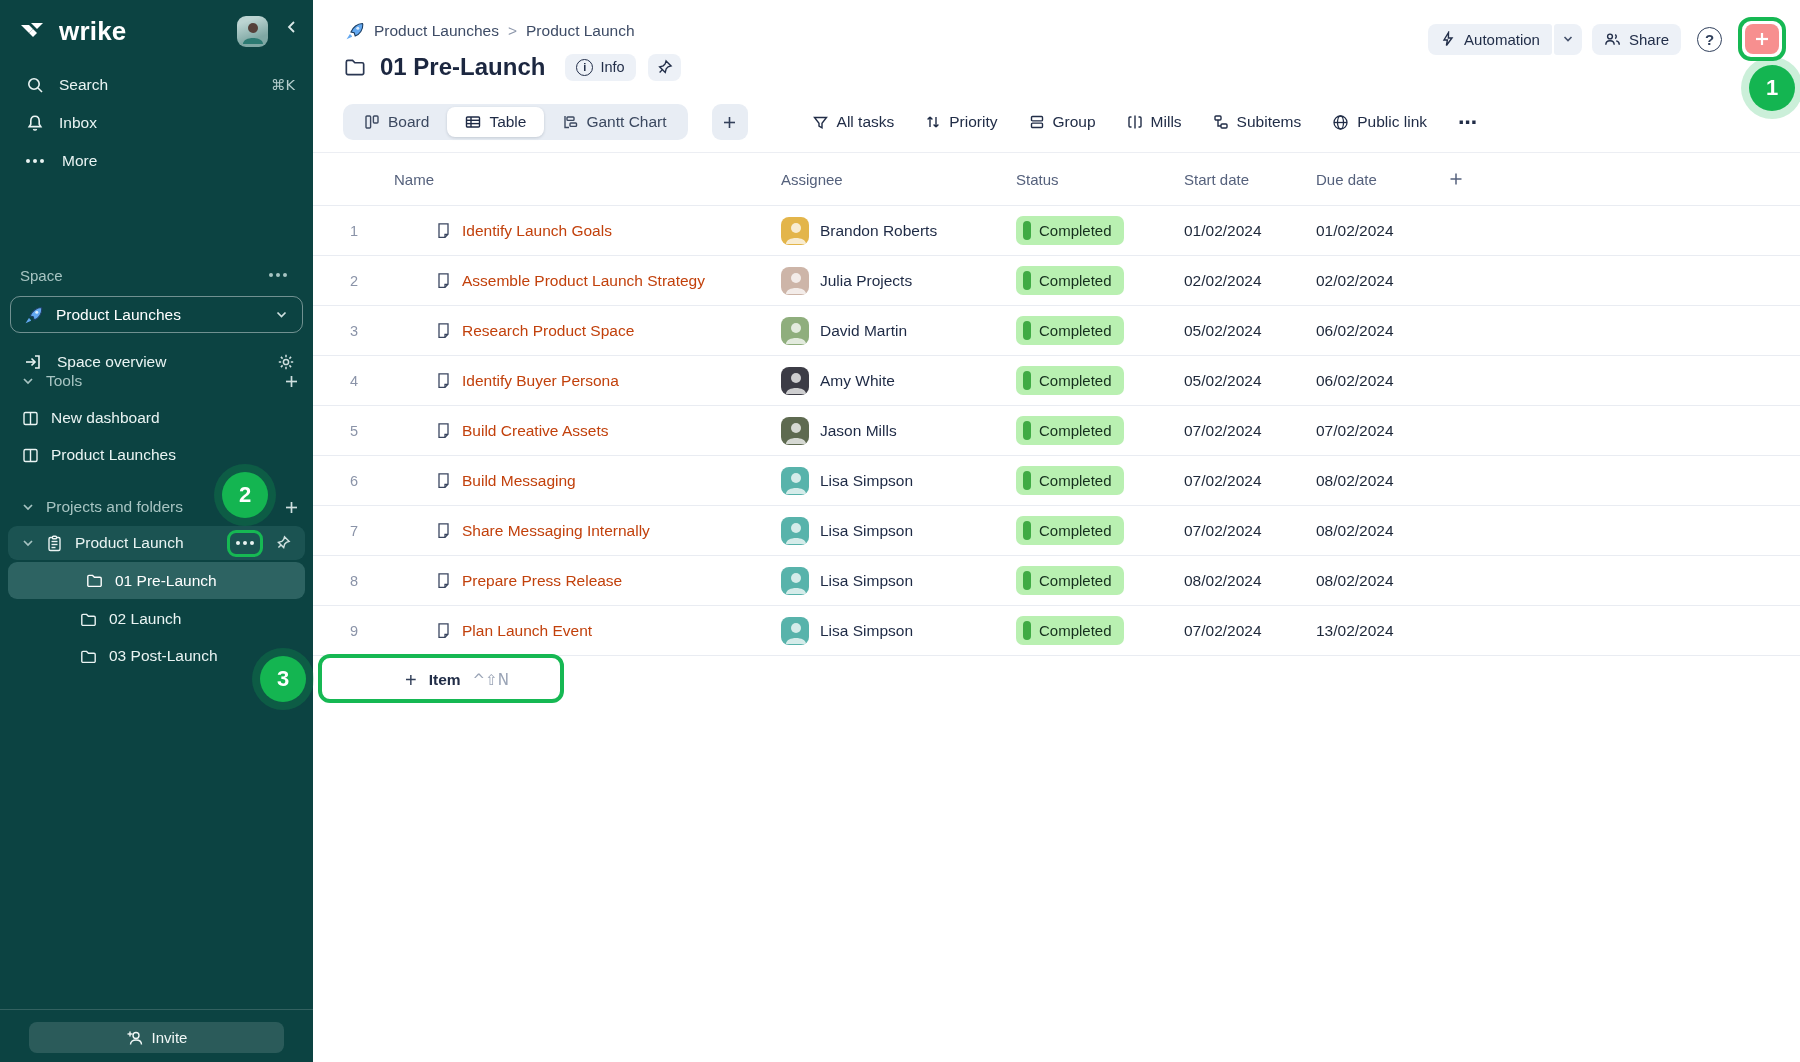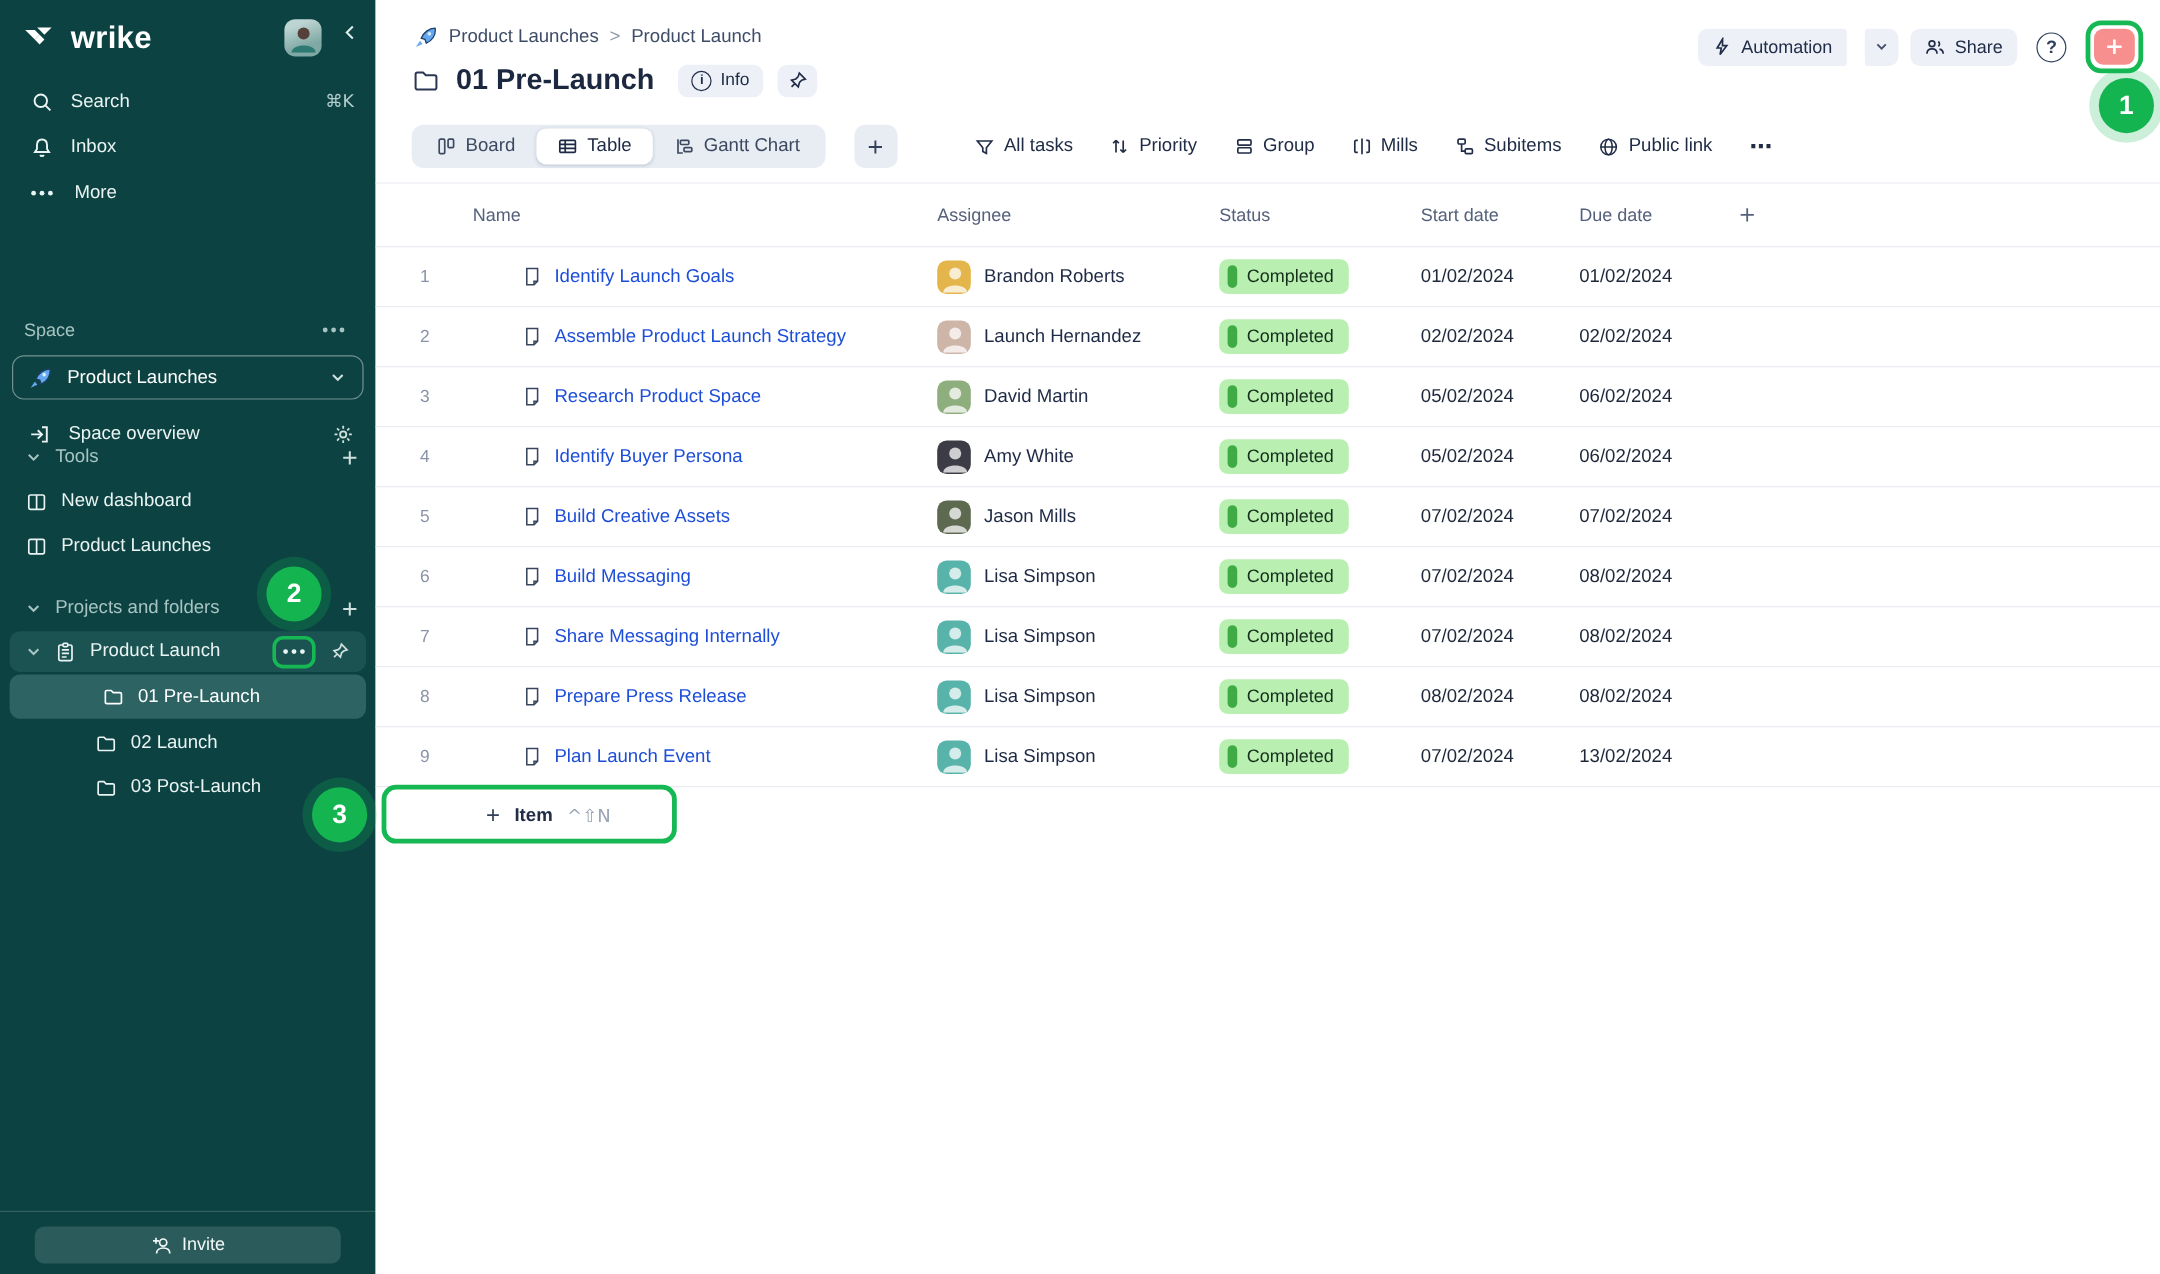--- a/index.html
+++ b/index.html
@@ -56,21 +56,21 @@
 
   .breadcrumb { position:absolute; left:33px; top:21px; display:flex; align-items:center;
     gap:9px; font-size:15.5px; color:#3e4c66; }
   .crumb { cursor:pointer; }
   .crumb-sep { color:#8d97ab; }
 
   .top-right { position:absolute; right:14px; top:17px; display:flex; align-items:center; gap:10px; }
   .chip-btn { height:31px; background:#edf1f7; border:none; border-radius:8px; display:flex;
     align-items:center; gap:8px; padding:0 12px; font-size:15px; color:#222e49; cursor:pointer;
     font-family:inherit; }
-  .autom-group { display:flex; gap:15px; }
+  .autom-group { display:flex; gap:2px; }
   .autom-group .chip-btn:first-child { border-radius:8px 3px 3px 8px; }
   .autom-chevron { width:28px; padding:0; justify-content:center; border-radius:3px 8px 8px 3px; }
   .help-btn { width:25px; height:25px; border-radius:50%; border:1.6px solid #30405c; background:#fff;
     color:#30405c; font-size:15px; font-weight:700; display:flex; align-items:center;
     justify-content:center; cursor:pointer; margin:0 6px; }
   .plus-wrap { border:4.5px solid #16b853; border-radius:13px; background:#fff; padding:3px;
     display:flex; }
   .add-task-btn { width:34px; height:30px; background:#f78f8f; border:none; border-radius:8px;
     color:#fff; display:flex; align-items:center; justify-content:center; cursor:pointer; }
 
@@ -97,21 +97,21 @@
 
   
   .table-area { position:absolute; left:0; right:0; top:152px; border-top:1px solid #eceef3; }
   .tgrid { display:grid; grid-template-columns:67px 401px 235px 168px 132px 132px 1fr;
     align-items:center; }
   .thead { height:53px; color:#55617c; font-size:15px; border-bottom:1px solid #e9ecf2; }
   .thead .h-name { padding-left:14px; }
   .h-plus { color:#55617c; cursor:pointer; width:22px; display:flex; justify-content:flex-start; }
   .trow { height:50px; border-bottom:1px solid #e9ecf2; font-size:15.5px; cursor:pointer; }
   .c-num { text-align:right; padding-right:22px; color:#8a93a8; font-size:14.5px; }
-  .c-name { display:flex; align-items:center; gap:10px; padding-left:55px; color:#1d4ed8; }
+  .c-name { display:flex; align-items:center; gap:10px; padding-left:55px; color:#c2410c; }
   .c-assignee { display:flex; align-items:center; gap:11px; }
   .avatar { width:28px; height:28px; border-radius:8px; overflow:hidden; flex:none; }
   .avatar svg { margin:3px 0 0 3px; }
   .badge { display:inline-flex; align-items:center; gap:8px; height:29px; padding:0 12px 0 7px;
     background:#b9f0b1; border-radius:7px; color:#16301d; font-size:15px; }
   .badge .bar { width:8px; height:19px; border-radius:5px; background:#3fab44; }
   .c-date { color:#1d2739; }
 
   .add-row { height:48px; display:flex; align-items:center; gap:12px; padding-left:92px;
     font-size:15.5px; color:#212d47; cursor:pointer; }
@@ -517,21 +517,21 @@
               </svg>
       <span>Assemble Product Launch Strategy</span>
     </div>
     <div class="c-assignee">
       <span class="avatar" style="background: rgb(205, 181, 168);">
         <svg width="24" height="24" viewBox="0 0 24 24">
                   <circle cx="12" cy="8" r="5" fill="rgba(255,255,255,.75)"></circle>
                   <path d="M2 24 C2 16 22 16 22 24 Z" fill="rgba(255,255,255,.75)"></path>
                 </svg>
       </span>
-      <span>Launch Hernandez</span>
+      <span>Julia Projects</span>
     </div>
     <div>
       <span class="badge">
         <span class="bar"></span>
         <span>Completed</span>
       </span>
     </div>
     <div class="c-date">02/02/2024</div>
     <div class="c-date">02/02/2024</div>
     <div></div>

